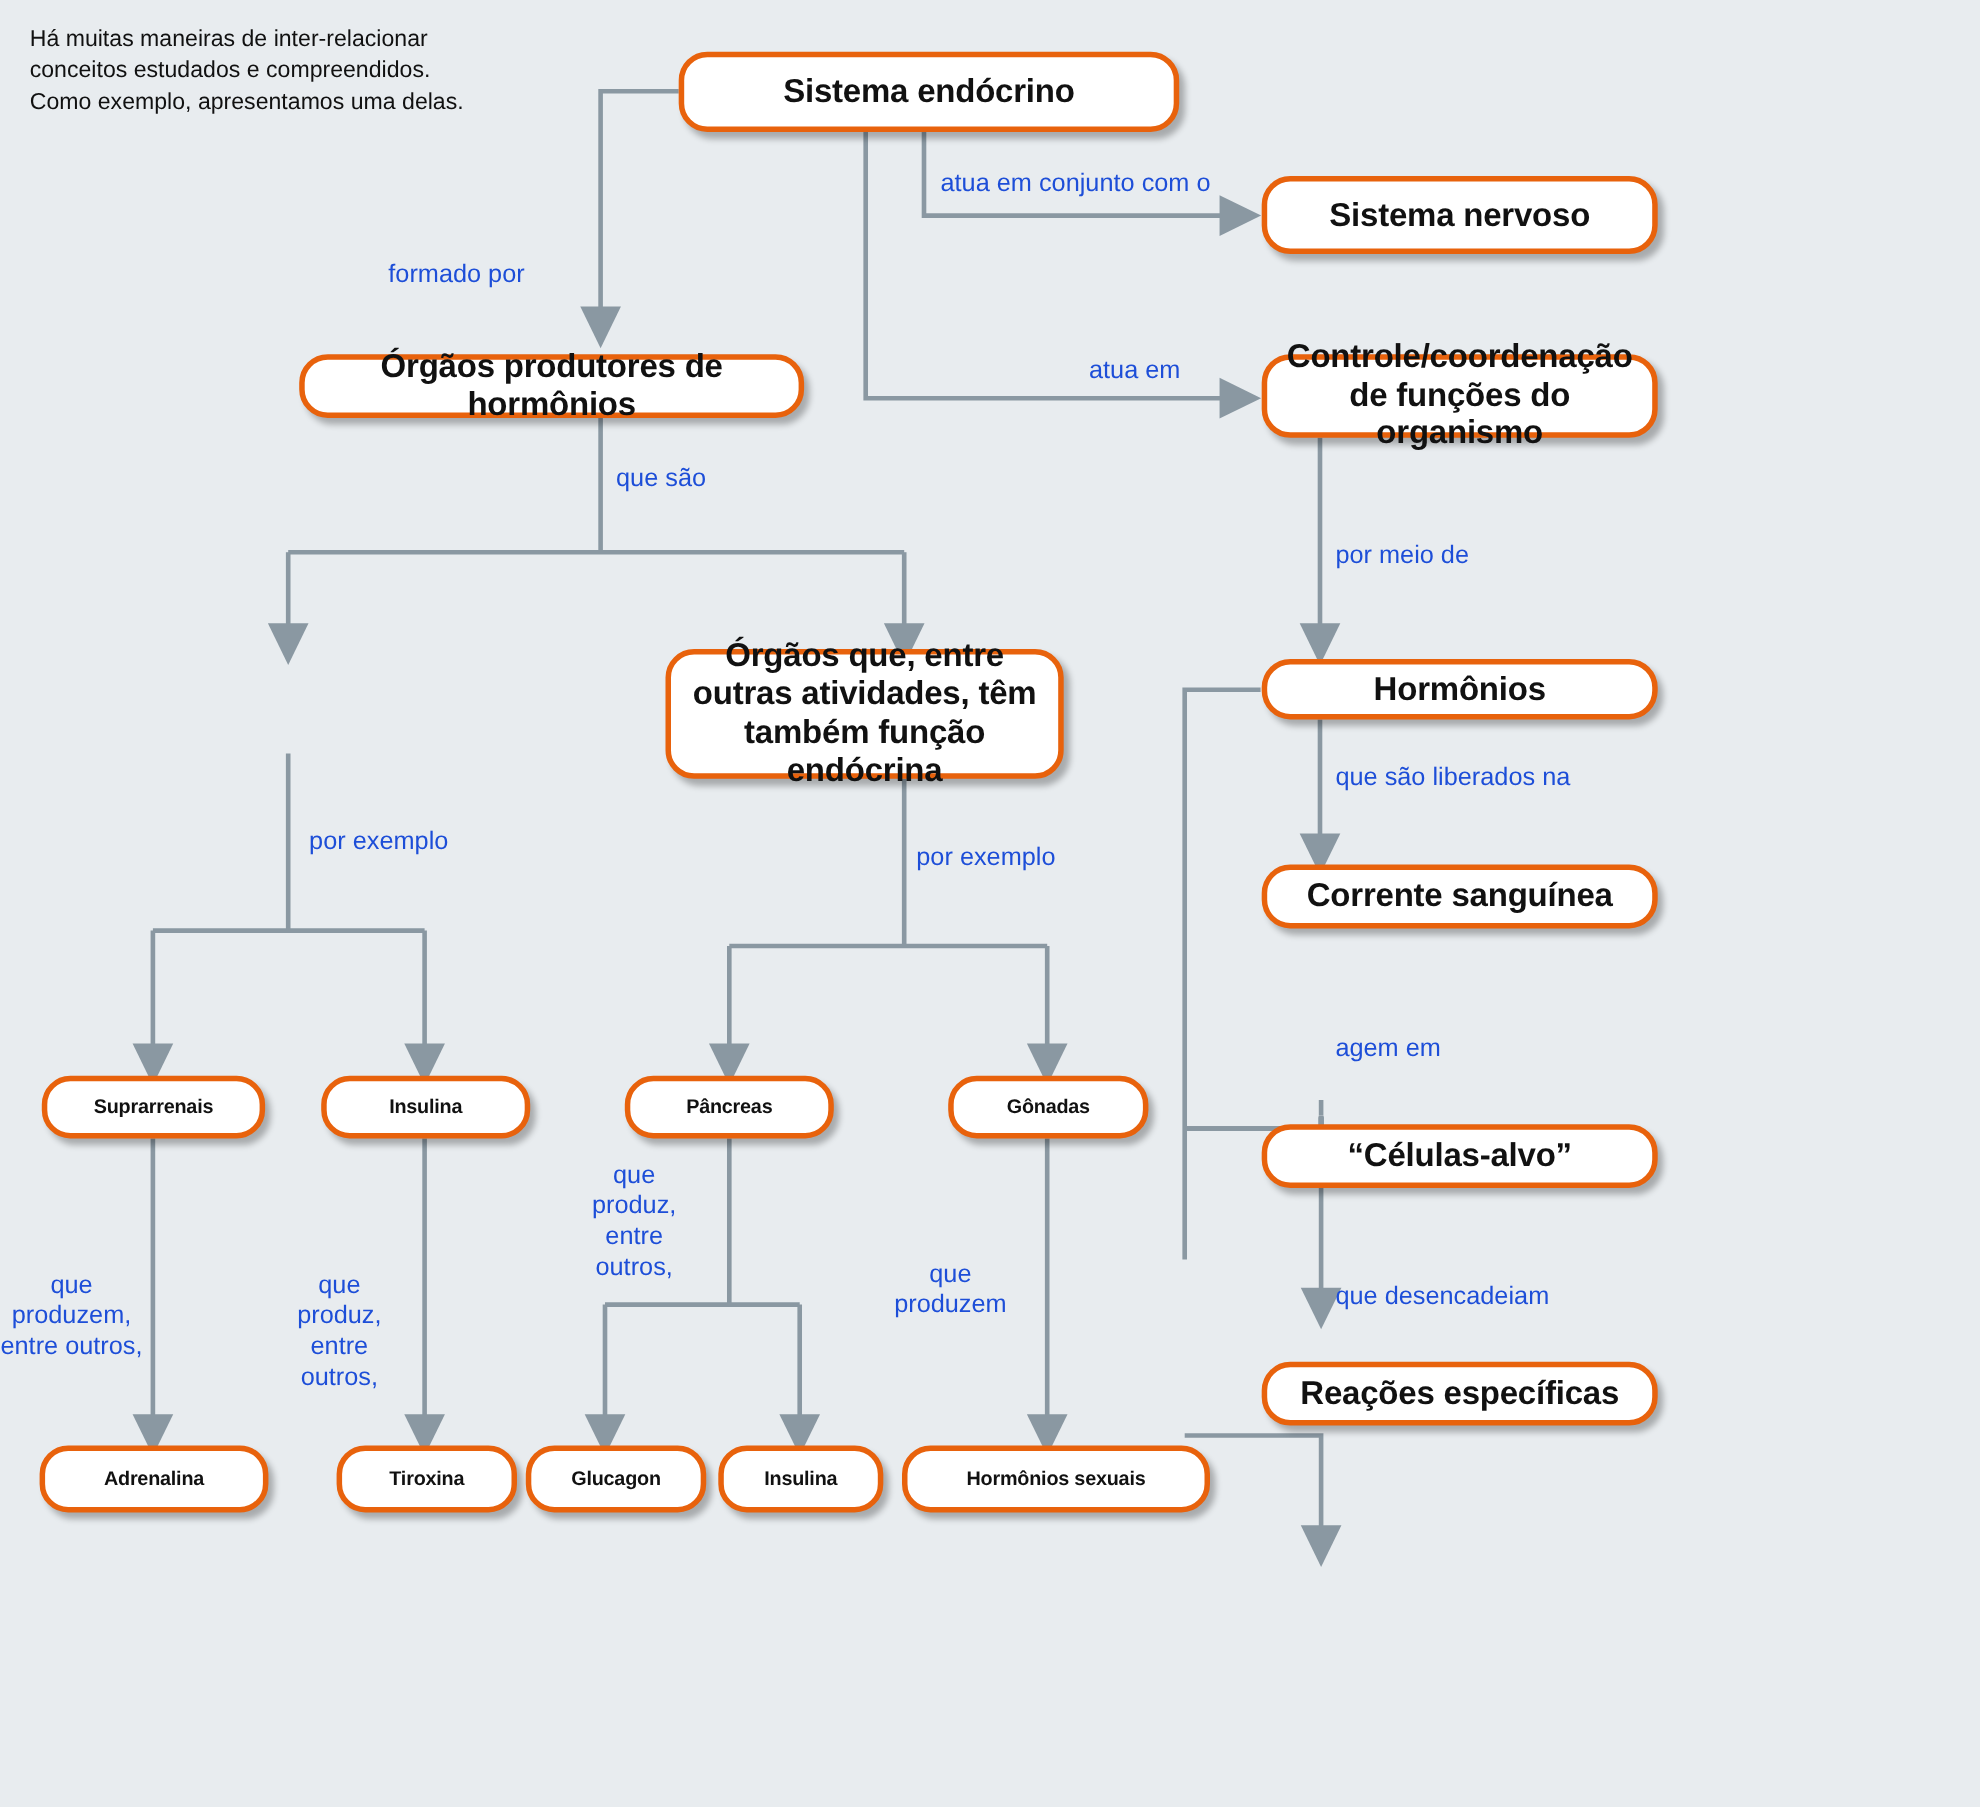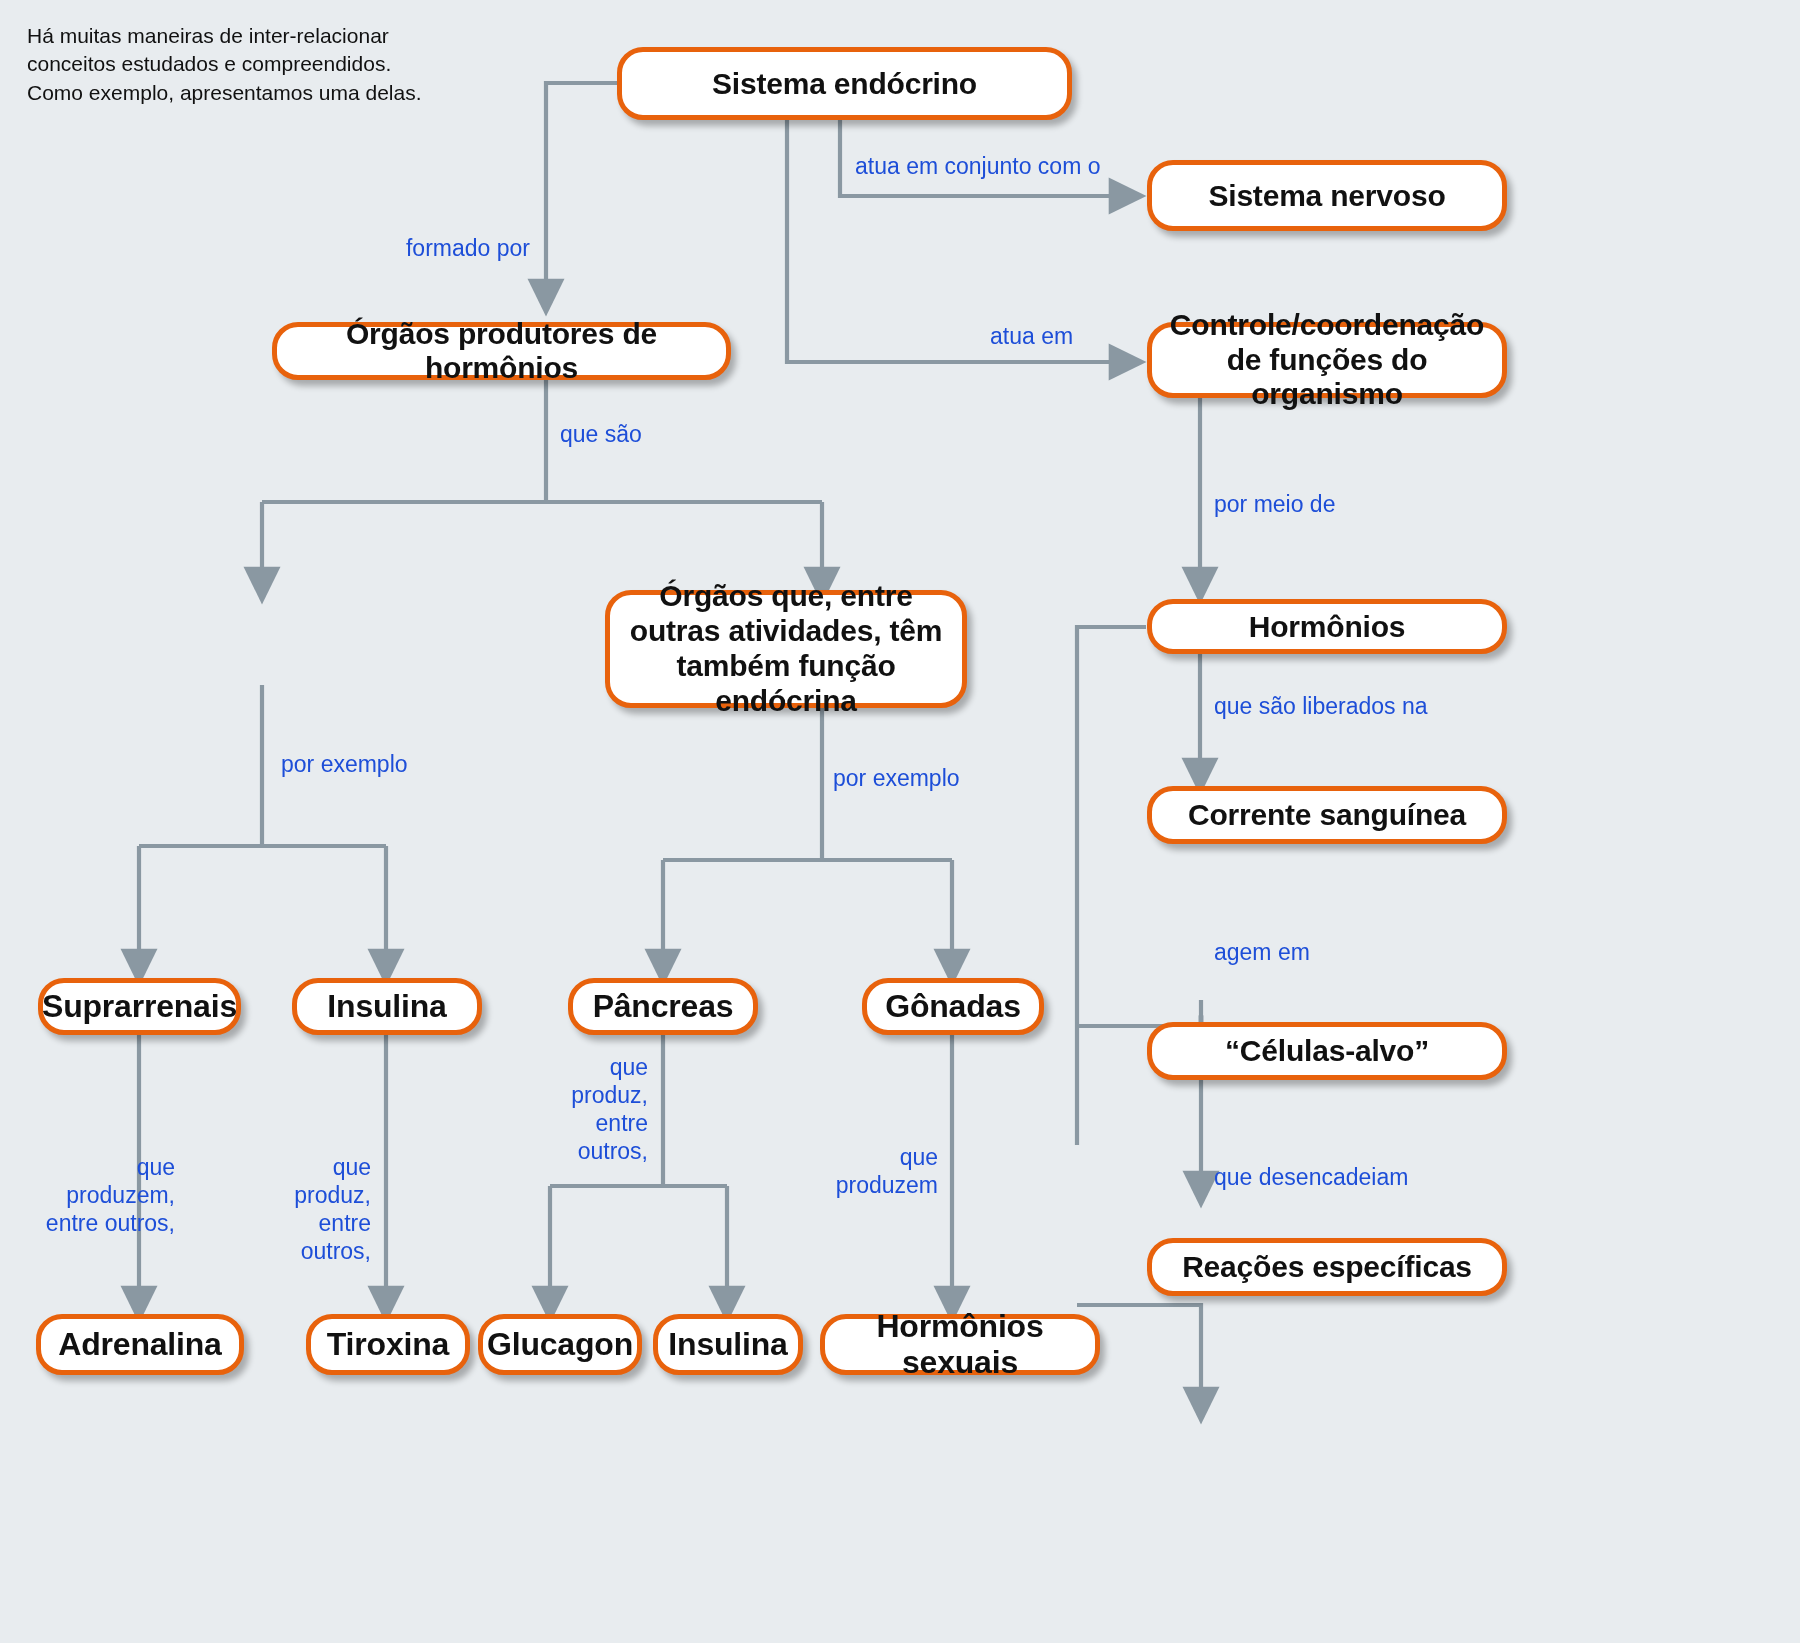--- a/index.html
+++ b/index.html
@@ -20,36 +20,36 @@
     border:5px solid #E8620C;
     border-radius:26px;
     display:flex;align-items:center;justify-content:center;
     text-align:center;
     font-weight:bold;
     color:#111;
     letter-spacing:-0.2px;
     box-shadow:5px 6px 6px rgba(0,0,0,0.28);
     line-height:1.12;
     padding:2px 10px;
-    font-size:32px;
+    font-size:18px;
     z-index:3;
   }
   .node.big{font-size:30px;}
   .node.multi{line-height:1.16;}
 
   .elabel{
     position:absolute;
     font-size:23px;
     color:#1d4ed8;
     font-weight:normal;
     line-height:1.22;
     z-index:4;
     white-space:pre-line;
   }
-  .elabel.right{text-align:right;}
+  .elabel.right{text-align:center;}
   .elabel.left{text-align:left;}
 
   .intro{
     position:absolute;
     left:27px;top:22px;
     width:470px;
     font-size:21px;
     line-height:1.35;
     color:#111;
     font-weight:normal;

